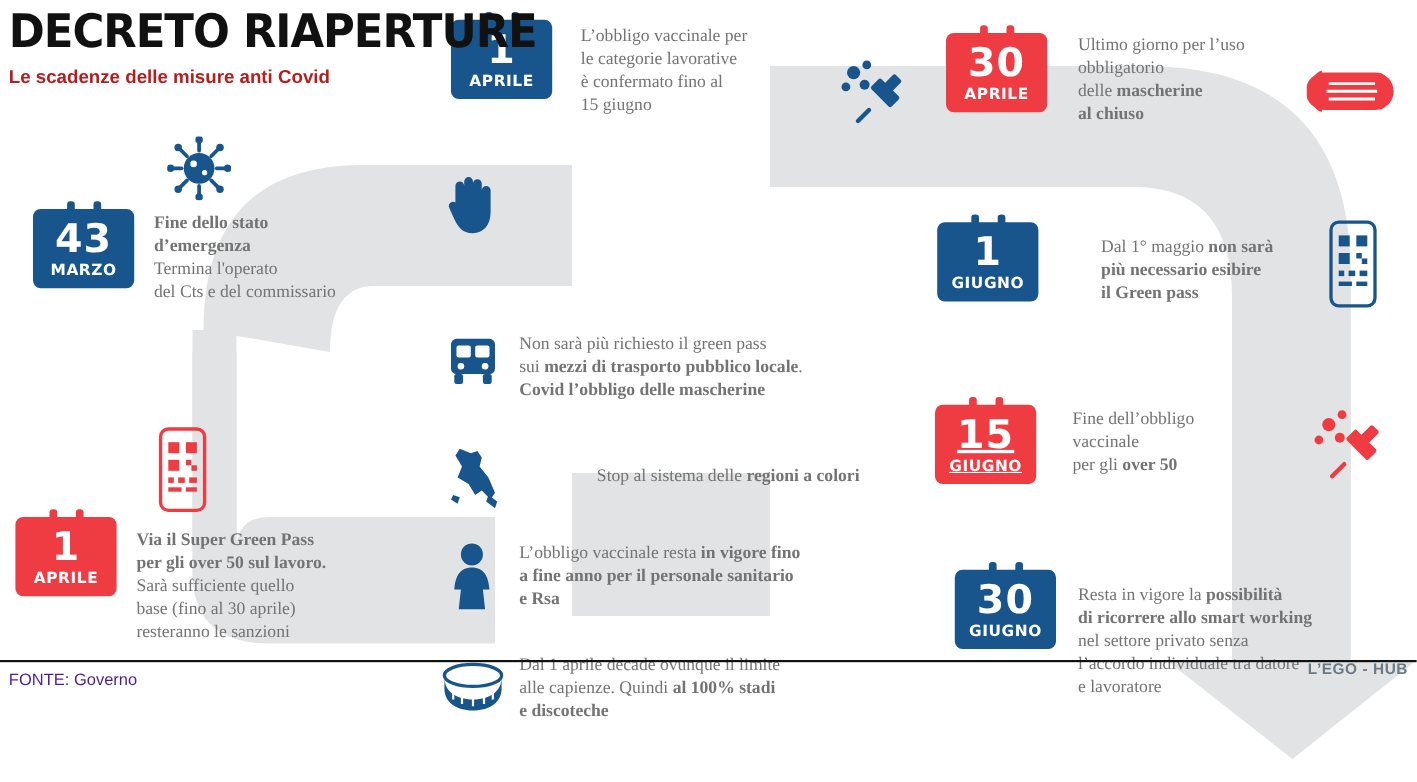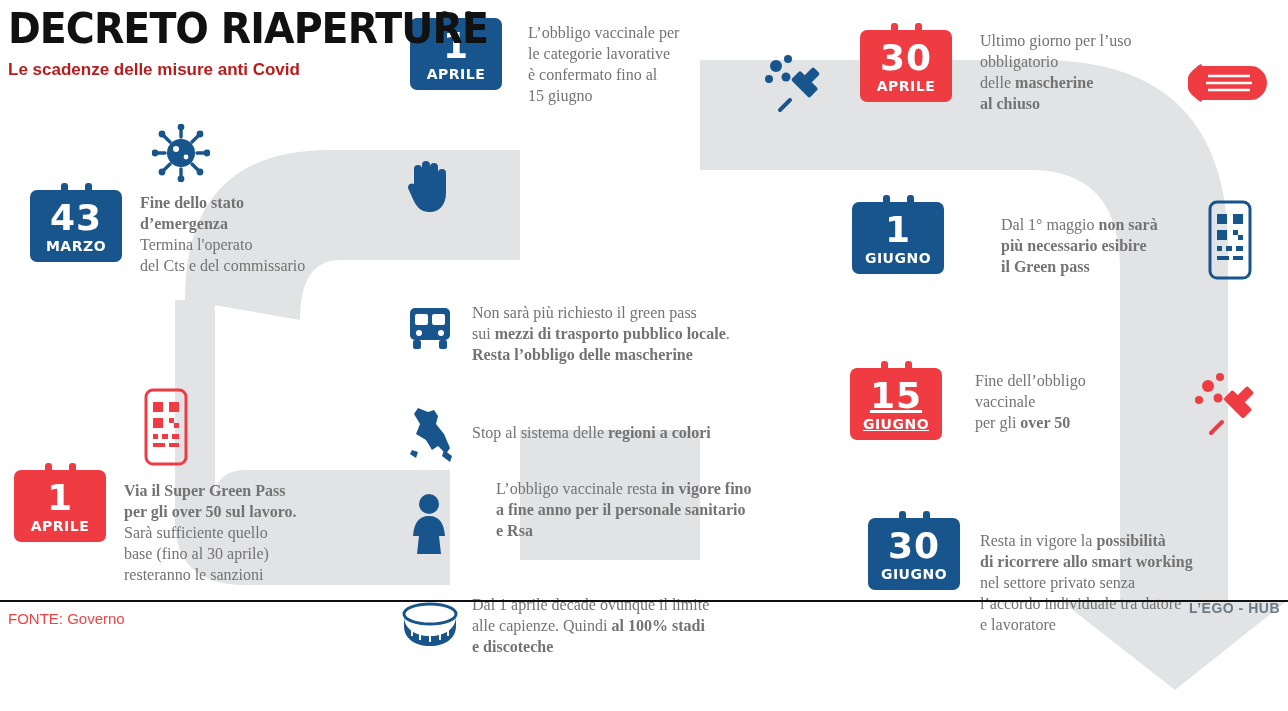--- a/index.html
+++ b/index.html
@@ -80,21 +80,21 @@
 
   
   .icon { position: absolute; z-index: 4; }
 
   
   .footer-rule {
     position: absolute; left: 0; right: 0; bottom: 32px; height: 2px; background: #111; z-index: 6;
   }
   .footer-left {
     position: absolute; left: 8px; bottom: 7px;
-    font-family: "Liberation Sans", sans-serif; font-size: 15px; color: #ef4444; z-index: 6;
+    font-family: "Liberation Sans", sans-serif; font-size: 15px; color: #4c1d95; z-index: 6;
   }
   .footer-right {
     position: absolute; right: 8px; bottom: 18px;
     font-family: "Liberation Sans", sans-serif; font-size: 14px; font-weight: bold; color: #6a7a86; z-index: 6;
     letter-spacing: 0.5px;
   }
 </style>
 </head>
 <body>
 
@@ -214,38 +214,38 @@
     <svg width="48" height="46" viewBox="0 0 48 46">
       <rect x="4" y="2" width="40" height="32" rx="5" fill="#18558c"></rect>
       <rect x="9" y="8" width="13" height="11" rx="2" fill="#ffffff"></rect>
       <rect x="26" y="8" width="13" height="11" rx="2" fill="#ffffff"></rect>
       <circle cx="13" cy="27" r="3" fill="#ffffff"></circle>
         <circle cx="35" cy="27" r="3" fill="#ffffff"></circle>
       <rect x="7" y="34" width="8" height="9" rx="2" fill="#18558c"></rect>
       <rect x="33" y="34" width="8" height="9" rx="2" fill="#18558c"></rect>
     </svg>
   </div>
-  <div class="txt" style="left:472px; top:302px; width:380px;">Non sarà più richiesto il green pass<br>sui <b>mezzi di trasporto pubblico locale</b>.<br><b>Resta l’obbligo delle mascherine</b></div>
+  <div class="txt" style="left:472px; top:302px; width:380px;">Non sarà più richiesto il green pass<br>sui <b>mezzi di trasporto pubblico locale</b>.<br><b>Covid l’obbligo delle mascherine</b></div>
 
   <div class="icon" style="left:406px; top:404px;">
     <svg width="52" height="62" viewBox="0 0 52 62">
       <path d="M12 4 l10 4 l6 -2 l4 6 l-2 8 l8 10 l6 14 l-4 6 l-8 -8 l-6 4 l-6 -10 l-10 -6 l4 -10 l-6 -10 Z" fill="#18558c"></path>
       <path d="M38 46 l8 6 l-2 6 l-8 -6 Z" fill="#18558c"></path>
       <path d="M6 46 l6 2 l-2 6 l-6 -4 Z" fill="#18558c"></path>
     </svg>
   </div>
-  <div class="txt" style="left:472px; top:422px; width:380px;">Stop al sistema delle <b>regioni a colori</b></div>
+  <div class="txt" style="left:472px; top:422px; width:380px;text-align:center;">Stop al sistema delle <b>regioni a colori</b></div>
 
   <div class="icon" style="left:406px; top:492px;">
     <svg width="46" height="62" viewBox="0 0 46 62">
       <circle cx="23" cy="12" r="10" fill="#18558c"></circle>
       <path d="M23 24 c-11 0 -15 8 -16 20 l6 0 l-2 18 l24 0 l-2 -18 l6 0 c-1 -12 -5 -20 -16 -20 Z" fill="#18558c"></path>
     </svg>
   </div>
-  <div class="txt" style="left:472px; top:478px; width:380px;margin-left:24px;">L’obbligo vaccinale resta <b>in vigore fino<br>a fine anno per il personale sanitario<br>e Rsa</b></div>
+  <div class="txt" style="left:472px; top:492px; width:380px;">L’obbligo vaccinale resta <b>in vigore fino<br>a fine anno per il personale sanitario<br>e Rsa</b></div>
 
   <div class="icon" style="left:400px; top:600px;">
     <svg width="60" height="48" viewBox="0 0 60 48">
       <ellipse cx="30" cy="14" rx="26" ry="10" fill="none" stroke="#18558c" stroke-width="3"></ellipse>
       <path d="M4 16 c0 12 10 20 26 20 s26 -8 26 -20 l0 10 c0 12 -10 20 -26 20 S4 38 4 26 Z" fill="#18558c"></path>
       <g stroke="#ffffff" stroke-width="2">
         <line x1="12" y1="24" x2="12" y2="36"></line>
           <line x1="20" y1="27" x2="20" y2="40"></line>
         <line x1="30" y1="28" x2="30" y2="42"></line>
           <line x1="40" y1="27" x2="40" y2="40"></line>

